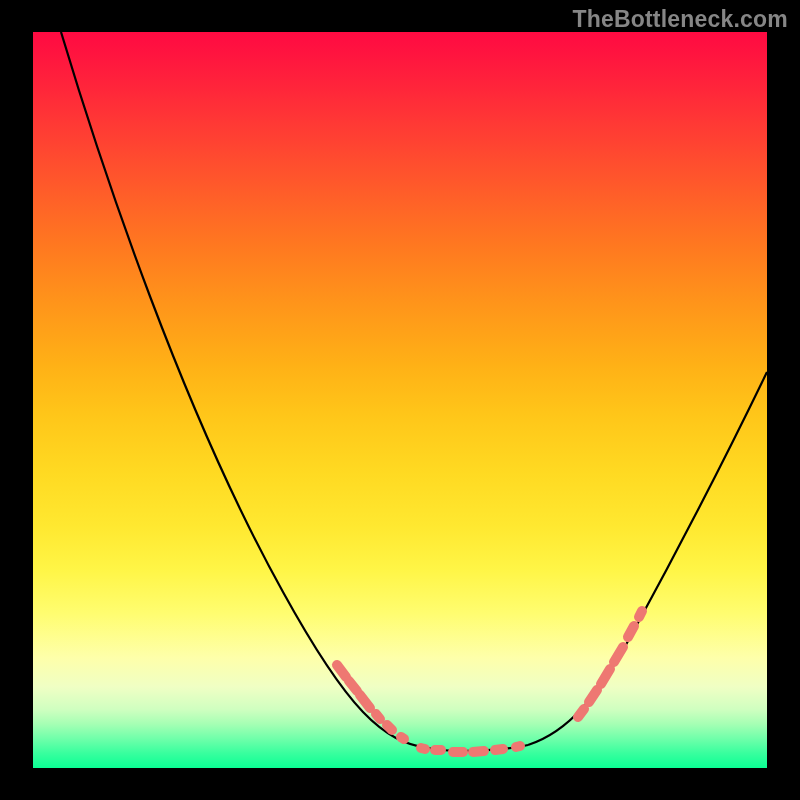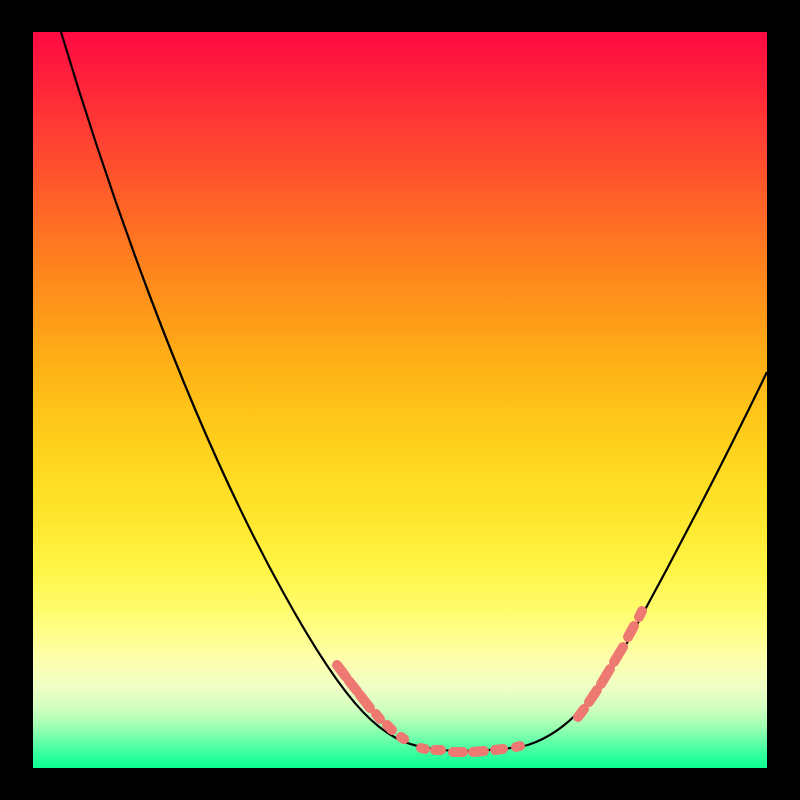--- a/index.html
+++ b/index.html
@@ -64,20 +64,21 @@
     width: 734px;
     height: 736px;
   }
 </style>
 </head>
 <body>
 <div class="frame">
 
   <div class="plot-area"></div>
 
+  <div class="watermark">TheBottleneck.com</div>
 
   <svg class="curves" viewBox="0 0 734 736" preserveAspectRatio="none">
 
     <path d="M 28 0
              C 70 140, 150 380, 250 560
              C 315 678, 350 710, 395 716" stroke="#000000" stroke-width="2.2" fill="none"></path>
 
     <path d="M 395 716
              C 420 721, 470 719, 495 713" stroke="#000000" stroke-width="2.2" fill="none"></path>
 

